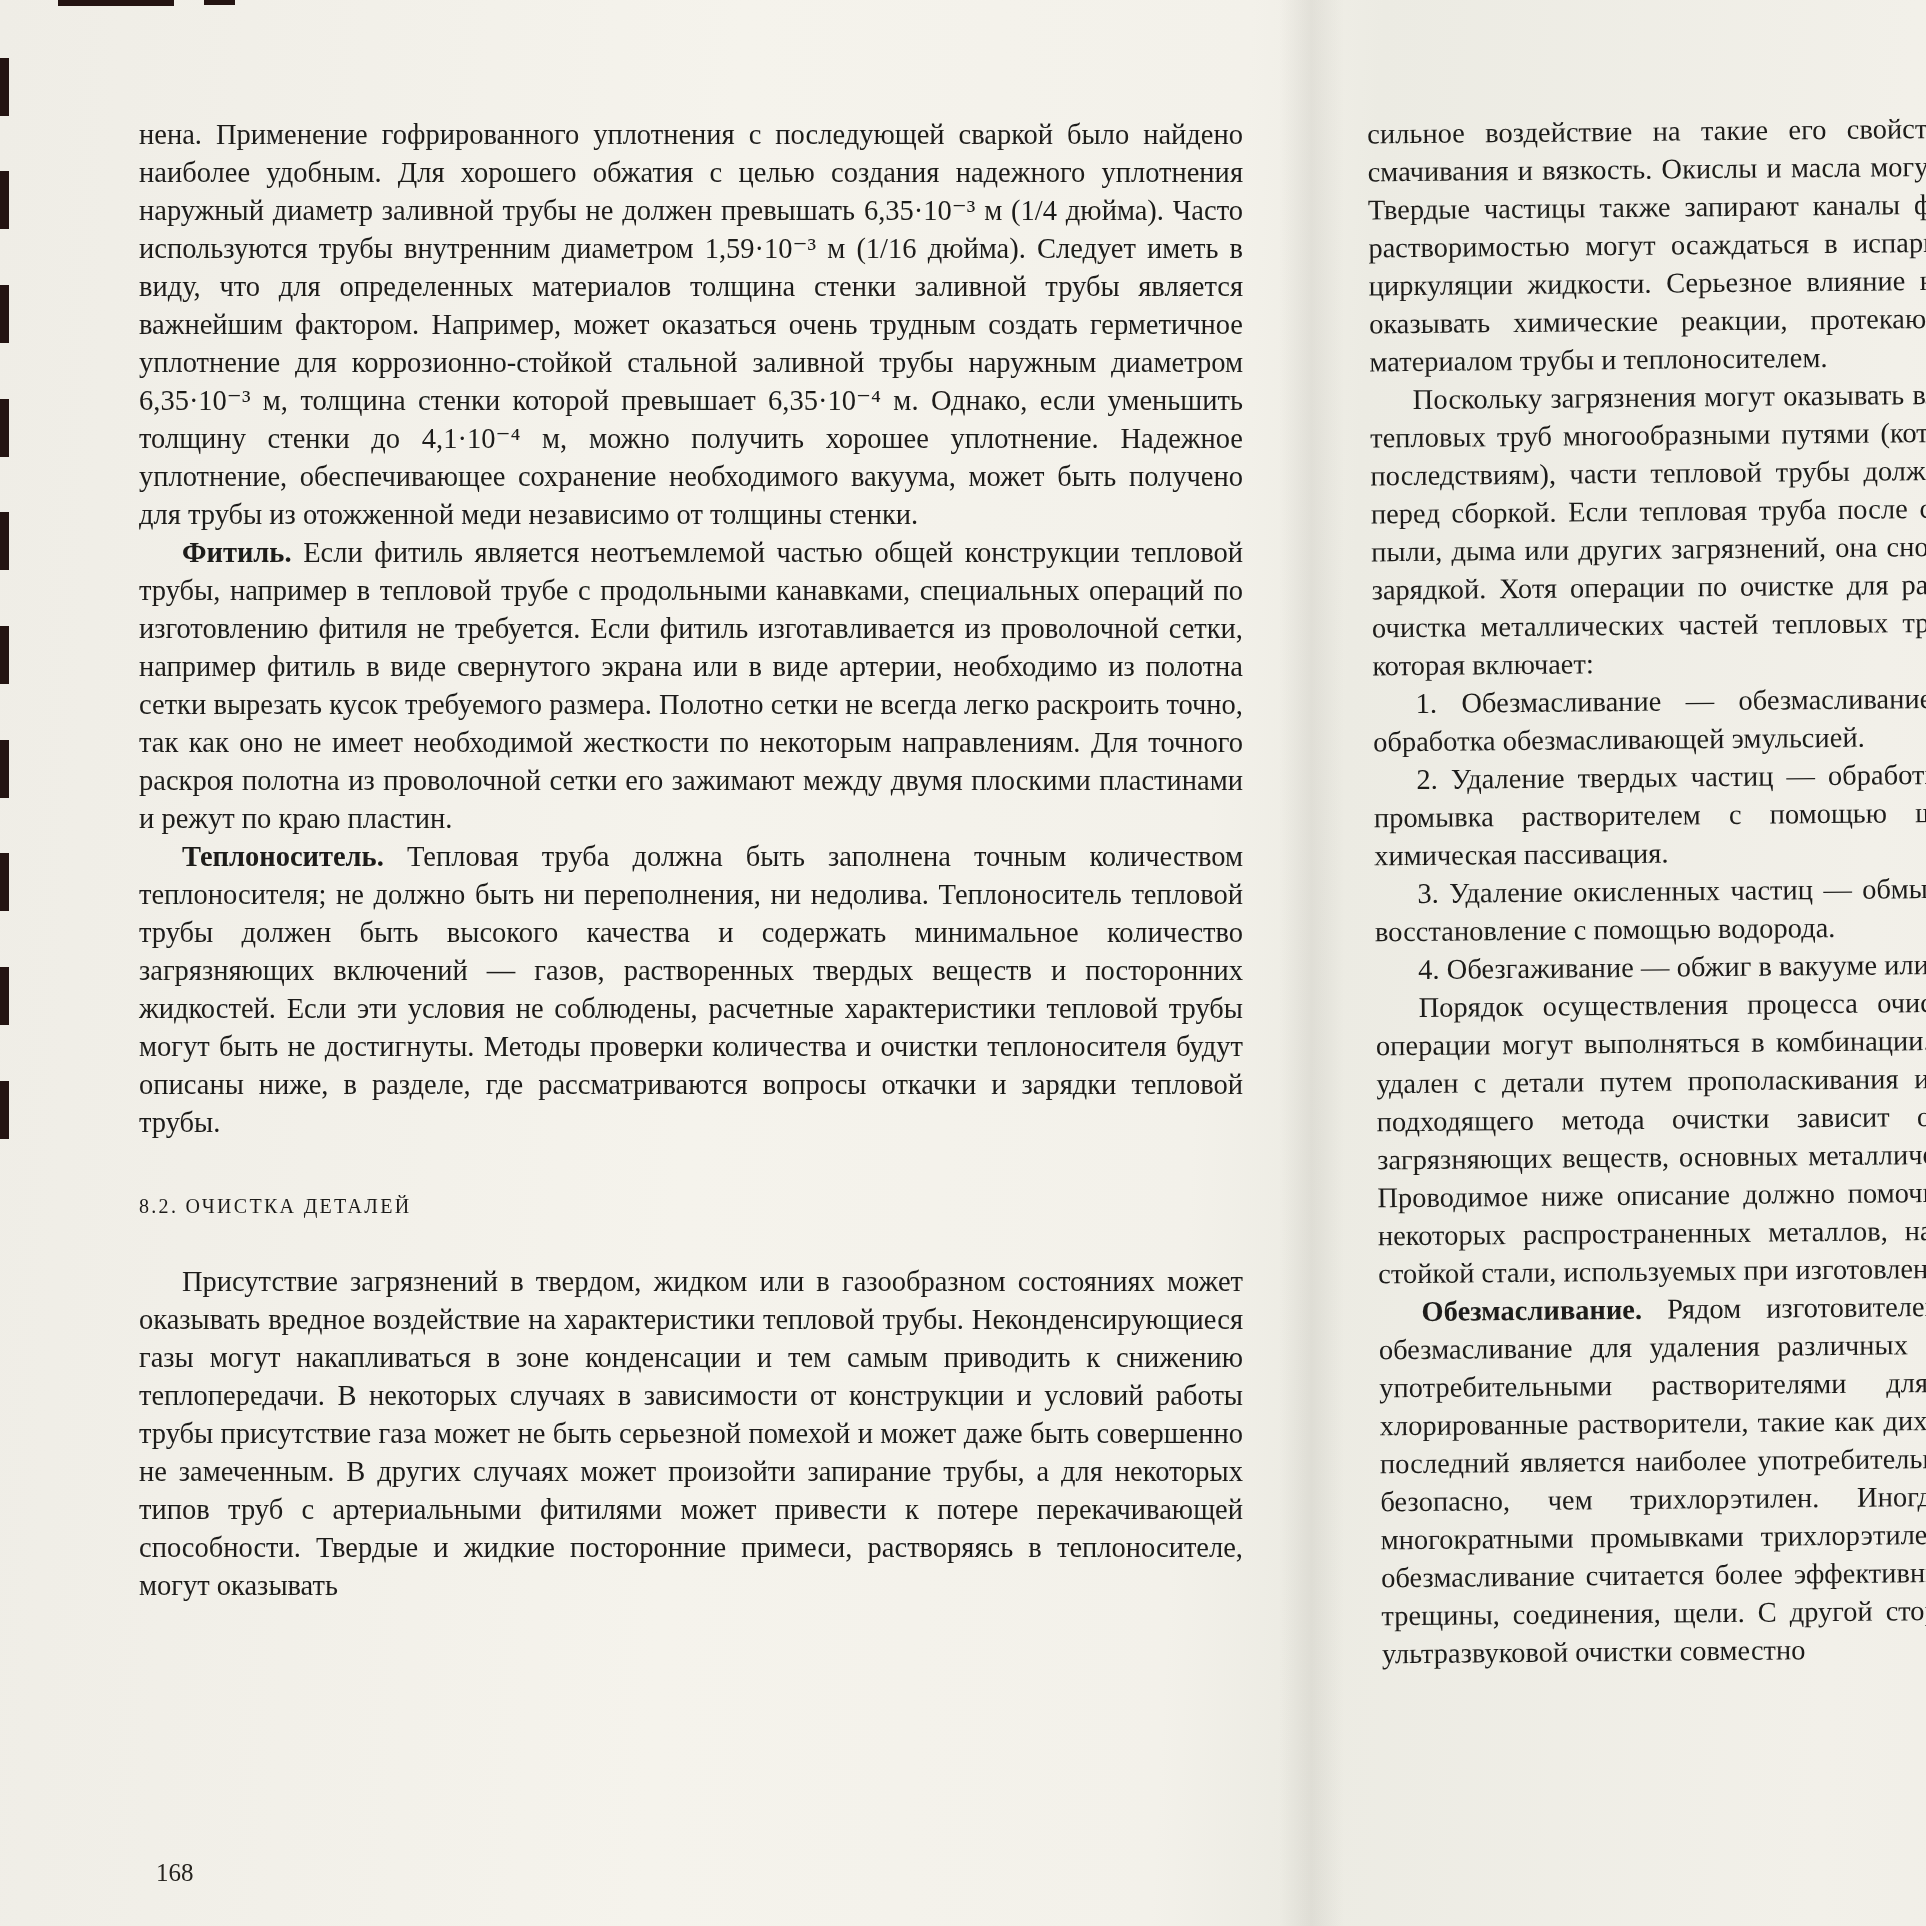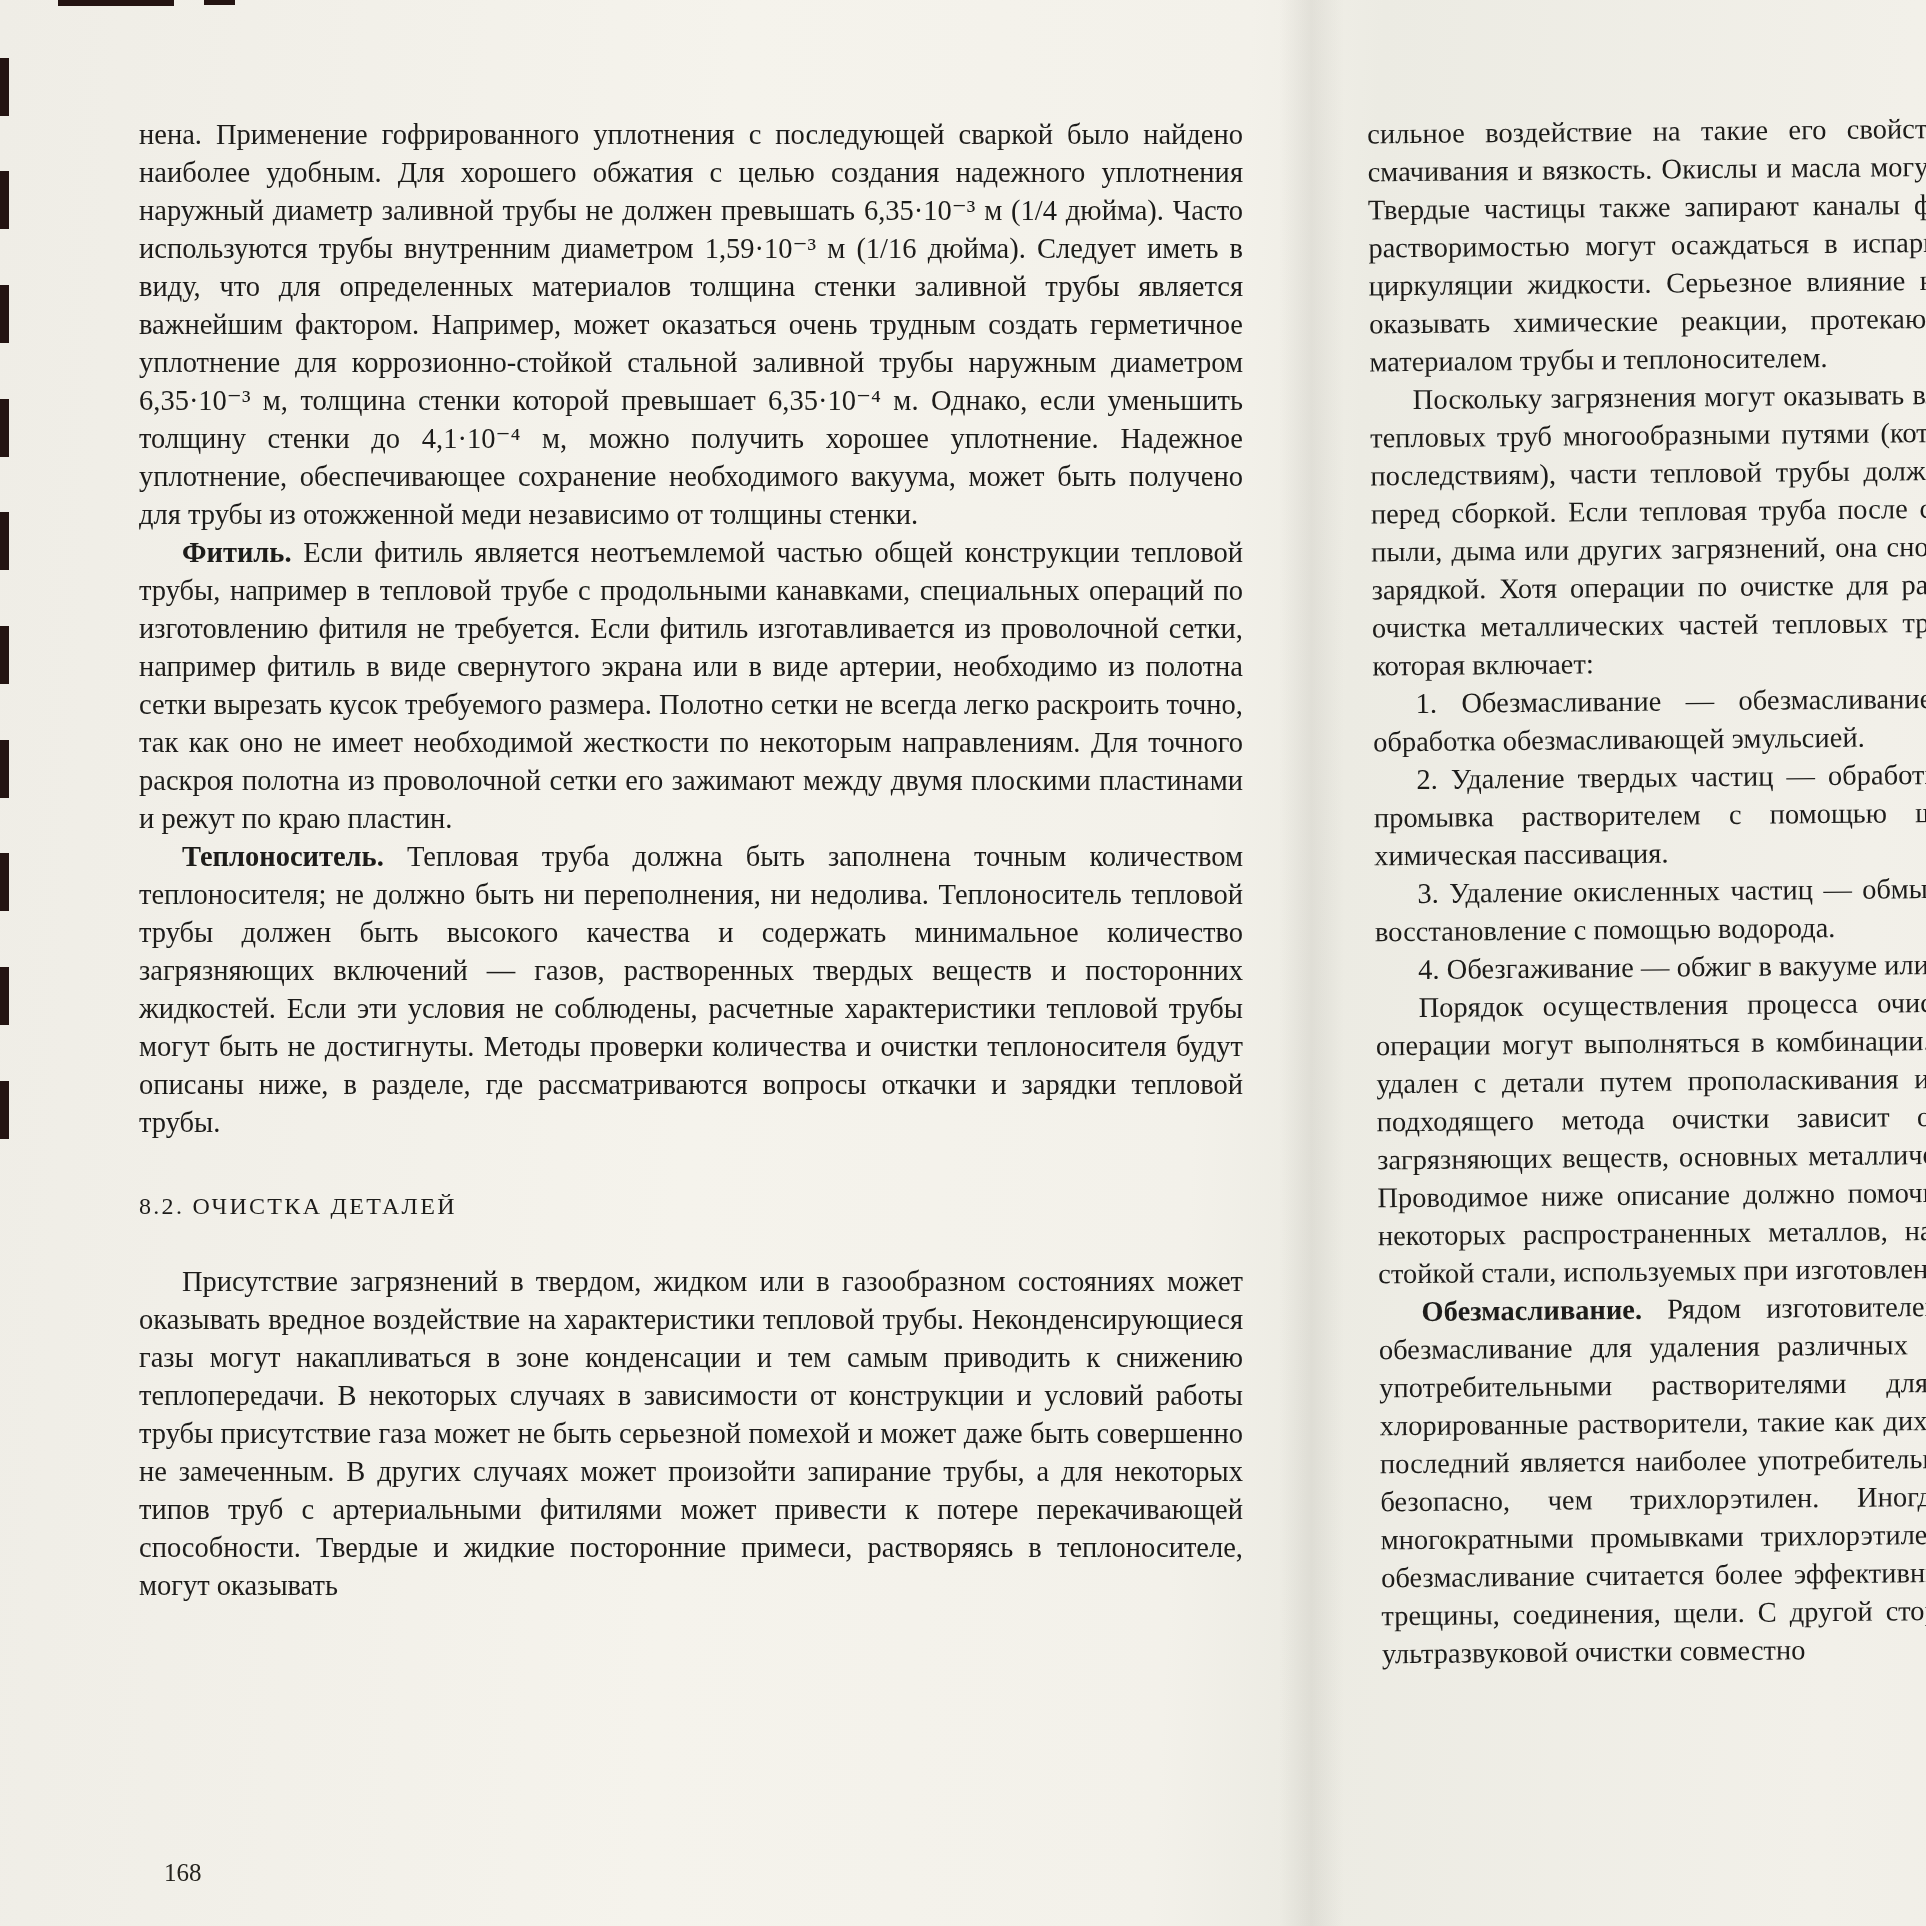--- a/index.html
+++ b/index.html
@@ -26,27 +26,27 @@
     text-align:justify;
   }
   .col-left  { left:139px;  top:116px; width:1104px; }
   .col-right { left:1367px; top:105px; width:1084px;
                transform:rotate(-0.55deg); transform-origin:top right; }
   .para { text-indent:43px; }
   .para.no-indent { text-indent:0; }
   .lead { font-weight:bold; }
   .heading {
     margin:45px 0 38px 0;
-    font-size:24px;
+    font-size:20px;
     letter-spacing:2.3px;
     text-align:left;
     text-indent:0;
   }
   .page-number { position:absolute; font-size:25px; color:#26241f; }
-  .pn-left  { left:156px;  top:1859px;margin-left:8px; }
+  .pn-left  { left:156px;  top:1859px; }
   .edge-mark { position:absolute; background:#241412; }
 </style>
 </head>
 <body>
 
 <div class="scan">
 
   <div class="edge-mark" style="left:0;top:58px;width:9.2px;height:58px"></div>
   <div class="edge-mark" style="left:0;top:171px;width:9.2px;height:58px"></div>
   <div class="edge-mark" style="left:0;top:285px;width:9.2px;height:58px"></div>

